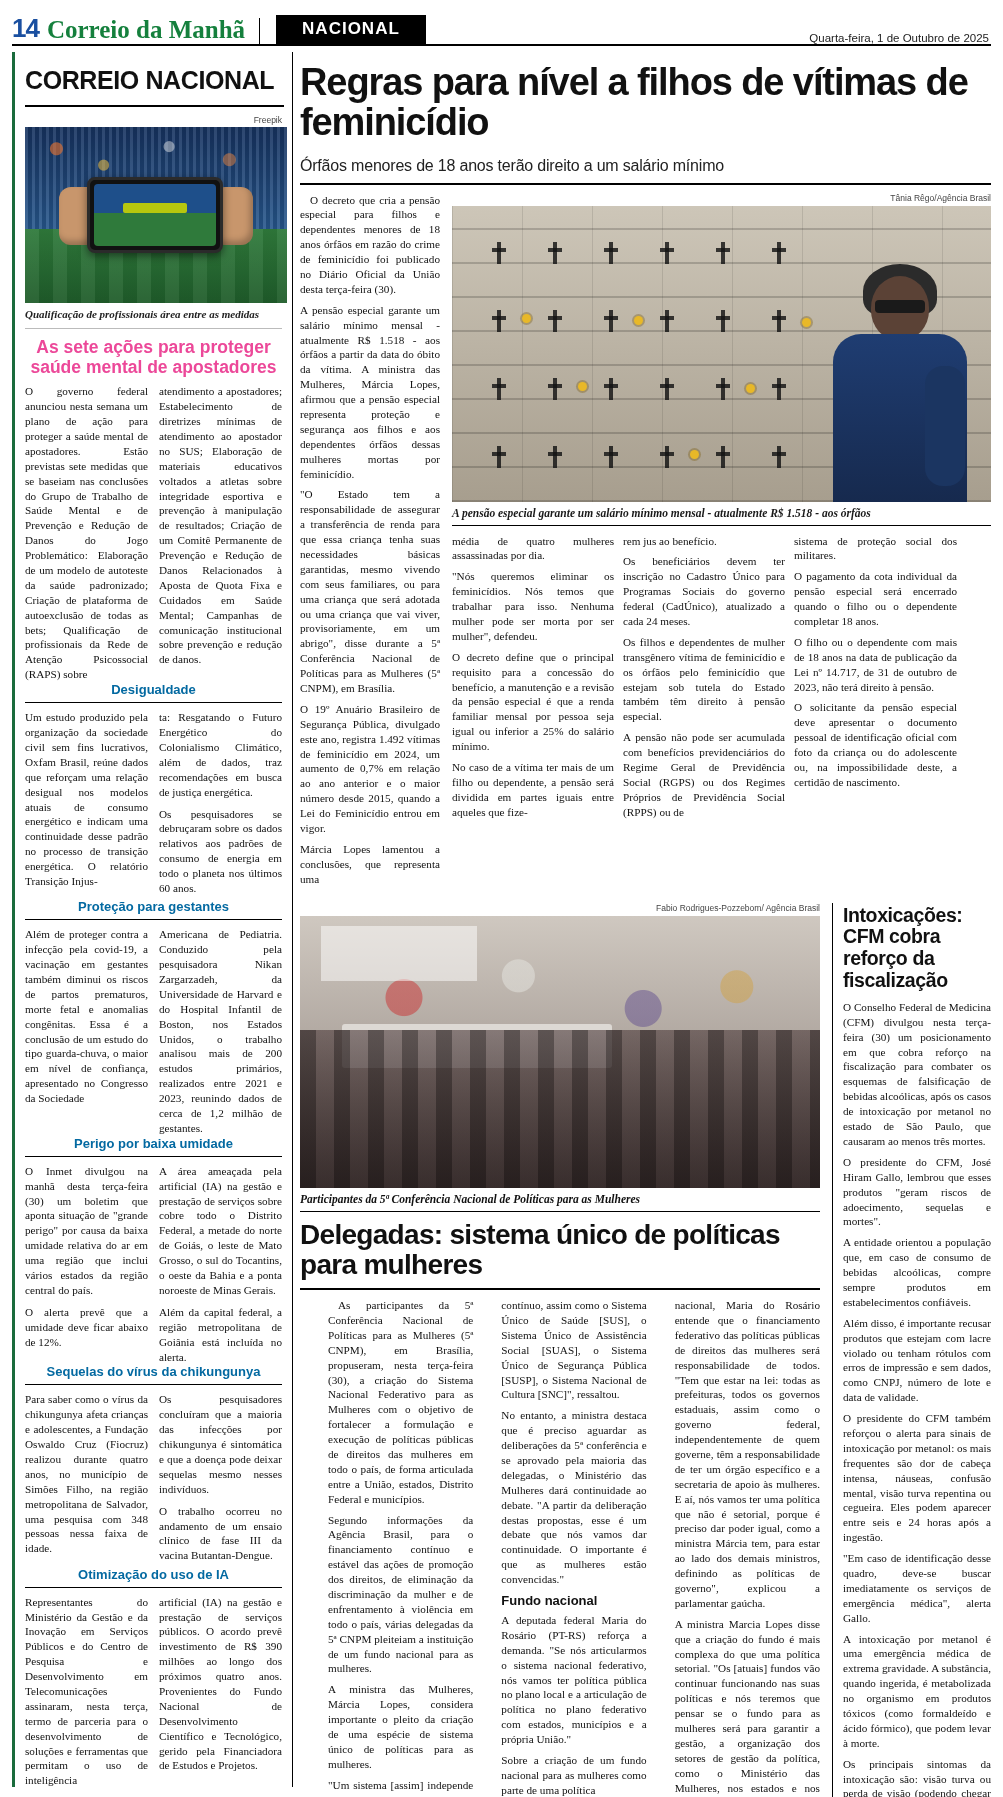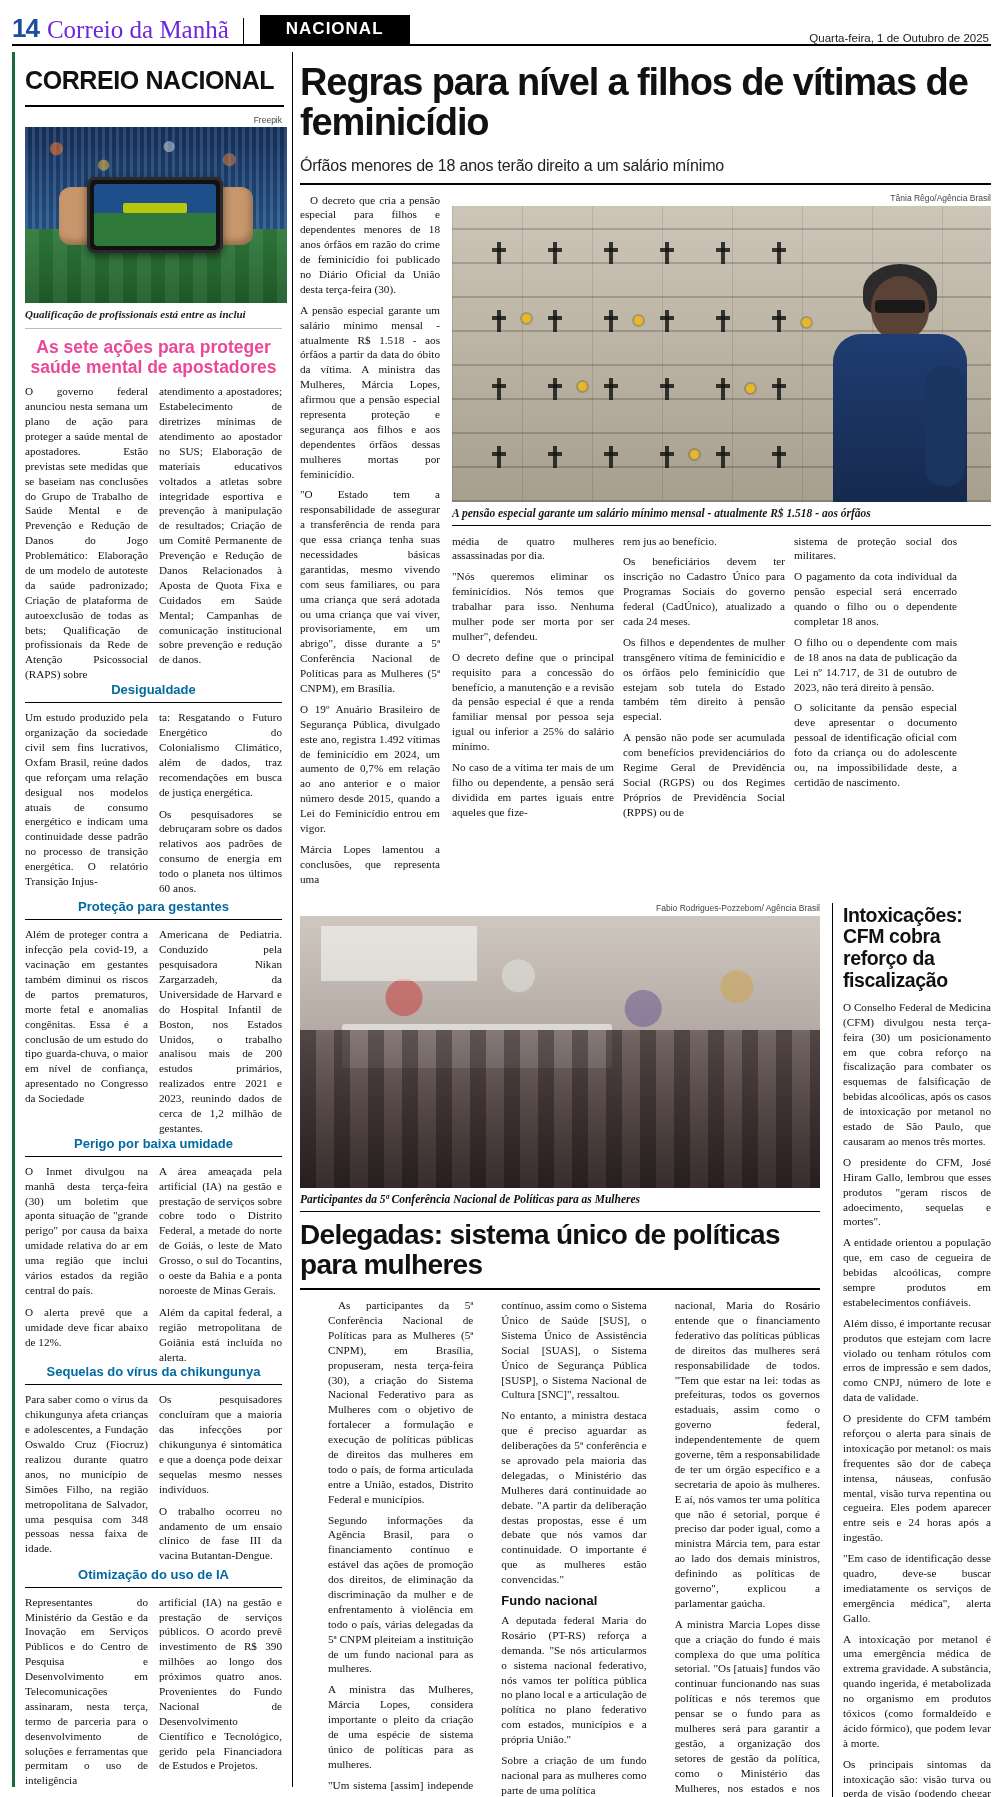--- a/index.html
+++ b/index.html
@@ -26,22 +26,23 @@
     font-family: "Liberation Sans", sans-serif;
     font-weight: bold;
     font-size: 26px;
     color: #1a4fa0;
     letter-spacing: -1px;
     margin-right: 8px;
   }
   .paper-name {
     font-family: "Liberation Serif", serif;
     font-size: 25px;
-    color: #6d28d9;
+    color: #15803d;
     letter-spacing: 0px;
+    font-weight: bold;
   }
   .masthead-sep {
     flex: 0 0 auto;
     width: 1px;
     height: 26px;
     background: #000;
     margin: 0 16px 0 14px;
   }
   .section-badge {
     background: #000;
@@ -401,21 +402,21 @@
   <div class="credit-right">Freepik</div>
   <div class="photo-stadium">
     <div class="stad-crowd"></div>
     <div class="stad-field"></div>
     <div class="hand-l"></div>
     <div class="hand-r"></div>
     <div class="phone">
       <div class="phone-screen"></div>
     </div>
   </div>
-  <div class="photo-caption">Qualificação de profissionais está entre as inclui</div>
+  <div class="photo-caption">Qualificação de profissionais área entre as medidas</div>
   <div class="cap-rule"></div>
 
   <div class="side-head">As sete ações para proteger saúde mental de apostadores</div>
   <div class="two-col">
     <p>O governo federal anunciou nesta semana um plano de ação para proteger a saúde mental de apostadores. Estão previstas sete medidas que se baseiam nas conclusões do Grupo de Trabalho de Saúde Mental e de Prevenção e Redução de Danos do Jogo Problemático: Elaboração de um modelo de autoteste da saúde padronizado; Criação de plataforma de autoexclusão de todas as bets; Qualificação de profissionais da Rede de Atenção Psicossocial (RAPS) sobre</p>
     <p>atendimento a apostadores; Estabelecimento de diretrizes mínimas de atendimento ao apostador no SUS; Elaboração de materiais educativos voltados a atletas sobre integridade esportiva e prevenção à manipulação de resultados; Criação de um Comitê Permanente de Prevenção e Redução de Danos Relacionados à Aposta de Quota Fixa e Cuidados em Saúde Mental; Campanhas de comunicação institucional sobre prevenção e redução de danos.</p>
   </div>
 
   <div class="sub-head">Desigualdade</div>
   <div class="hr-thin"></div>
@@ -575,21 +576,21 @@
           <p>nacional, Maria do Rosário entende que o financiamento federativo das políticas públicas de direitos das mulheres será responsabilidade de todos. "Tem que estar na lei: todas as prefeituras, todos os governos estaduais, assim como o governo federal, independentemente de quem governe, têm a responsabilidade de ter um órgão específico e a secretaria de apoio às mulheres. E aí, nós vamos ter uma política que não é setorial, porque é preciso dar poder igual, como a ministra Márcia tem, para estar ao lado dos demais ministros, definindo as políticas de governo", explicou a parlamentar gaúcha.</p>
           <p>A ministra Marcia Lopes disse que a criação do fundo é mais complexa do que uma política setorial. "Os [atuais] fundos vão continuar funcionando nas suas políticas e nós teremos que pensar se o fundo para as mulheres será para garantir a gestão, a organização dos setores de gestão da política, como o Ministério das Mulheres, nos estados e nos municípios."</p>
         </div>
       </div>
     </div>
 
     <div class="lower-right">
       <div class="rside-head">Intoxicações: CFM cobra reforço da fiscalização</div>
       <p>O Conselho Federal de Medicina (CFM) divulgou nesta terça-feira (30) um posicionamento em que cobra reforço na fiscalização para combater os esquemas de falsificação de bebidas alcoólicas, após os casos de intoxicação por metanol no estado de São Paulo, que causaram ao menos três mortes.</p>
       <p>O presidente do CFM, José Hiram Gallo, lembrou que esses produtos "geram riscos de adoecimento, sequelas e mortes".</p>
-      <p>A entidade orientou a população que, em caso de cegueira de bebidas alcoólicas, compre sempre produtos em estabelecimentos confiáveis.</p>
+      <p>A entidade orientou a população que, em caso de consumo de bebidas alcoólicas, compre sempre produtos em estabelecimentos confiáveis.</p>
       <p>Além disso, é importante recusar produtos que estejam com lacre violado ou tenham rótulos com erros de impressão e sem dados, como CNPJ, número de lote e data de validade.</p>
       <p>O presidente do CFM também reforçou o alerta para sinais de intoxicação por metanol: os mais frequentes são dor de cabeça intensa, náuseas, confusão mental, visão turva repentina ou cegueira. Eles podem aparecer entre seis e 24 horas após a ingestão.</p>
       <p>"Em caso de identificação desse quadro, deve-se buscar imediatamente os serviços de emergência médica", alerta Gallo.</p>
       <p>A intoxicação por metanol é uma emergência médica de extrema gravidade. A substância, quando ingerida, é metabolizada no organismo em produtos tóxicos (como formaldeído e ácido fórmico), que podem levar à morte.</p>
       <p>Os principais sintomas da intoxicação são: visão turva ou perda de visão (podendo chegar à cegueira) e mal-estar generalizado (náuseas, vômitos, dores abdominais, sudorese).</p>
     </div>
   </div>
 </div>
 
 </body></html>

